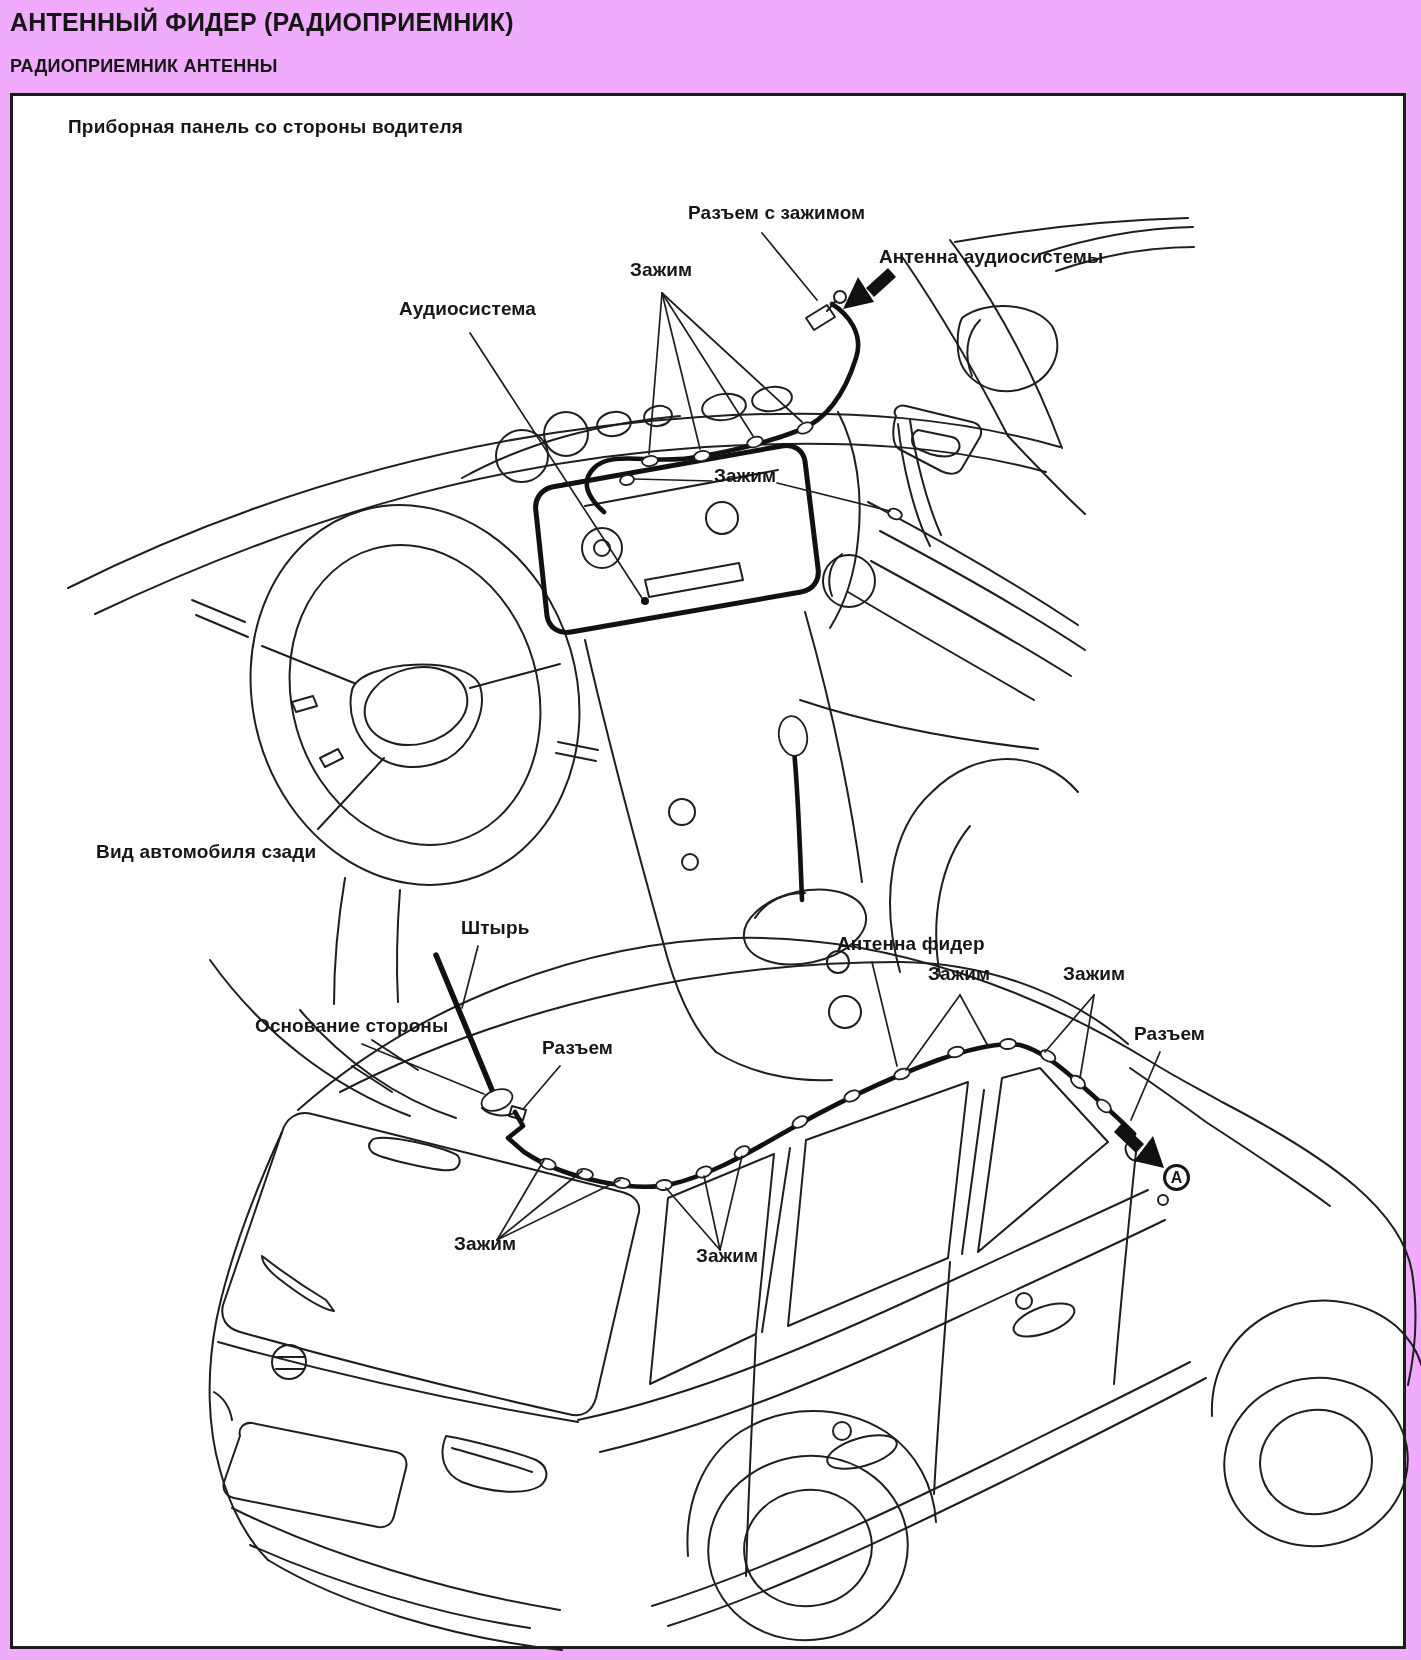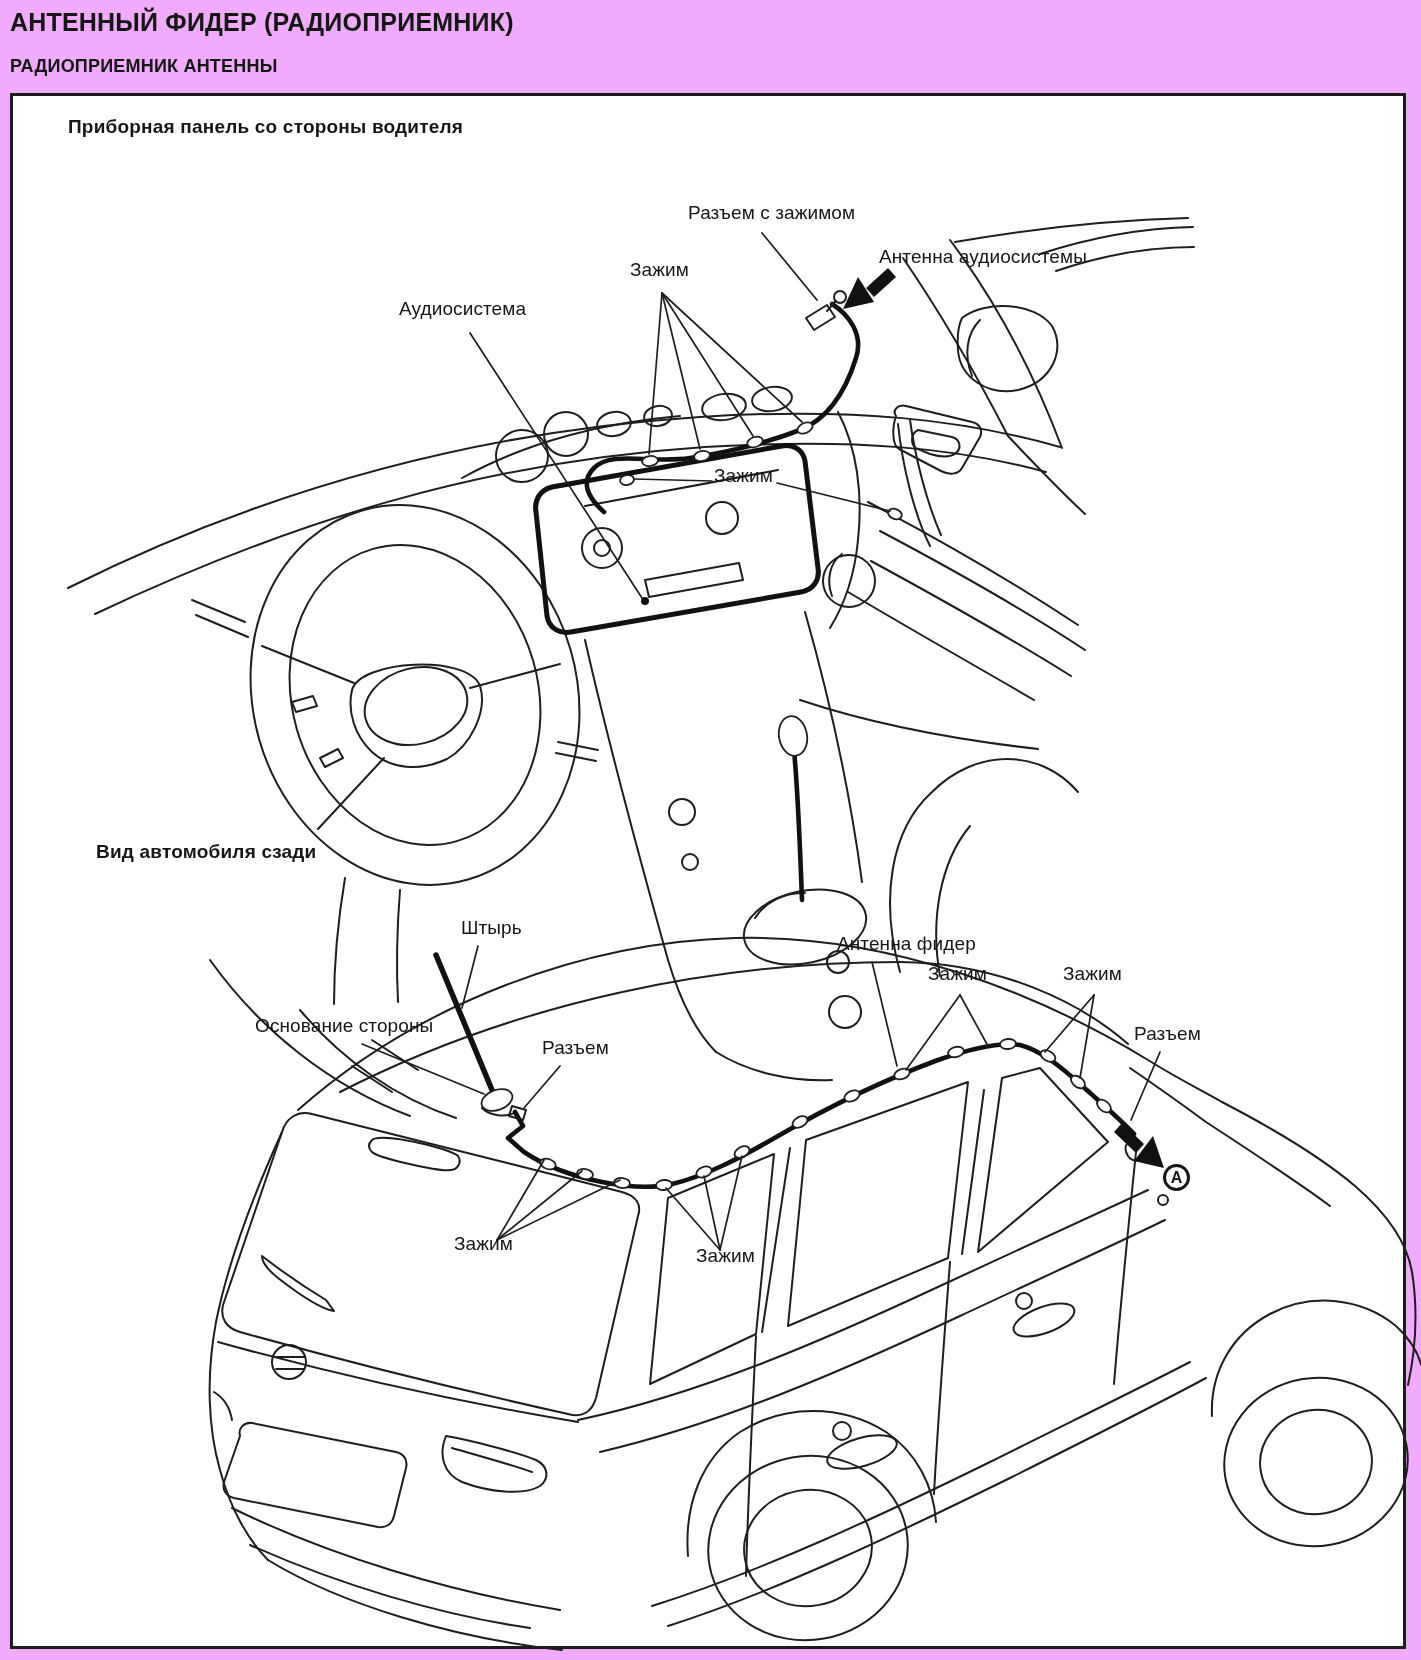--- a/index.html
+++ b/index.html
@@ -14,21 +14,21 @@
     position:absolute;left:10px;top:56px;font-size:18px;font-weight:700;letter-spacing:.2px;
   }
   .frame{
     position:absolute;left:10px;top:93px;width:1396px;height:1556px;
     border:3px solid #1c1c1c;background:#ffffff;box-sizing:border-box;
   }
   .section-caption{
     position:absolute;font-size:19px;font-weight:700;letter-spacing:.2px;white-space:nowrap;
   }
   .callout{
-    position:absolute;font-size:19px;font-weight:400;letter-spacing:.1px;white-space:nowrap;text-align:center;
+    position:absolute;font-size:19px;font-weight:700;letter-spacing:.1px;white-space:nowrap;text-align:center;
   }
   #dash-caption{left:68px;top:116px;}
   #rear-caption{left:68px;top:841px;margin-left:28px;}
 
   
   #lbl-conn-clip{left:688px;top:202px;}
   #lbl-clip-top{left:630px;top:259px;}
   #lbl-ant-audio{left:879px;top:246px;}
   #lbl-audio{left:399px;top:298px;}
   #lbl-clip-mid{left:714px;top:465px;}

